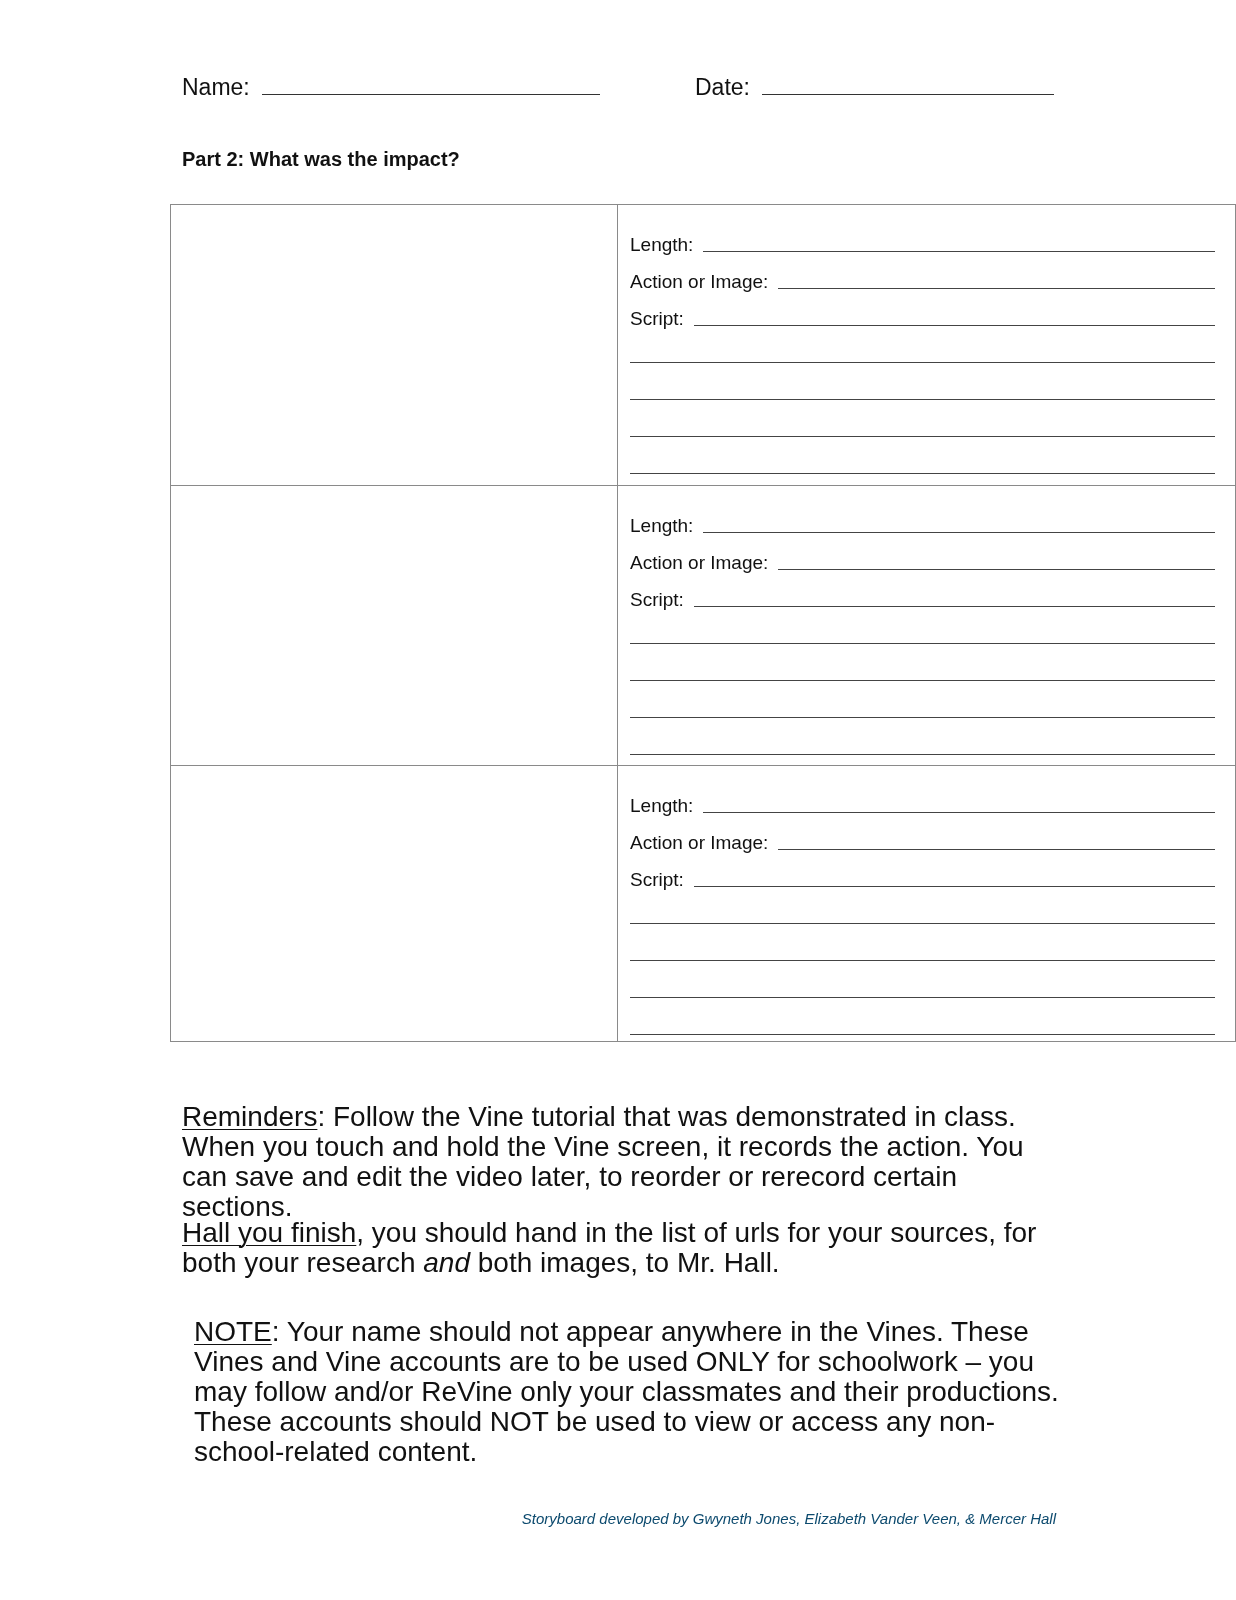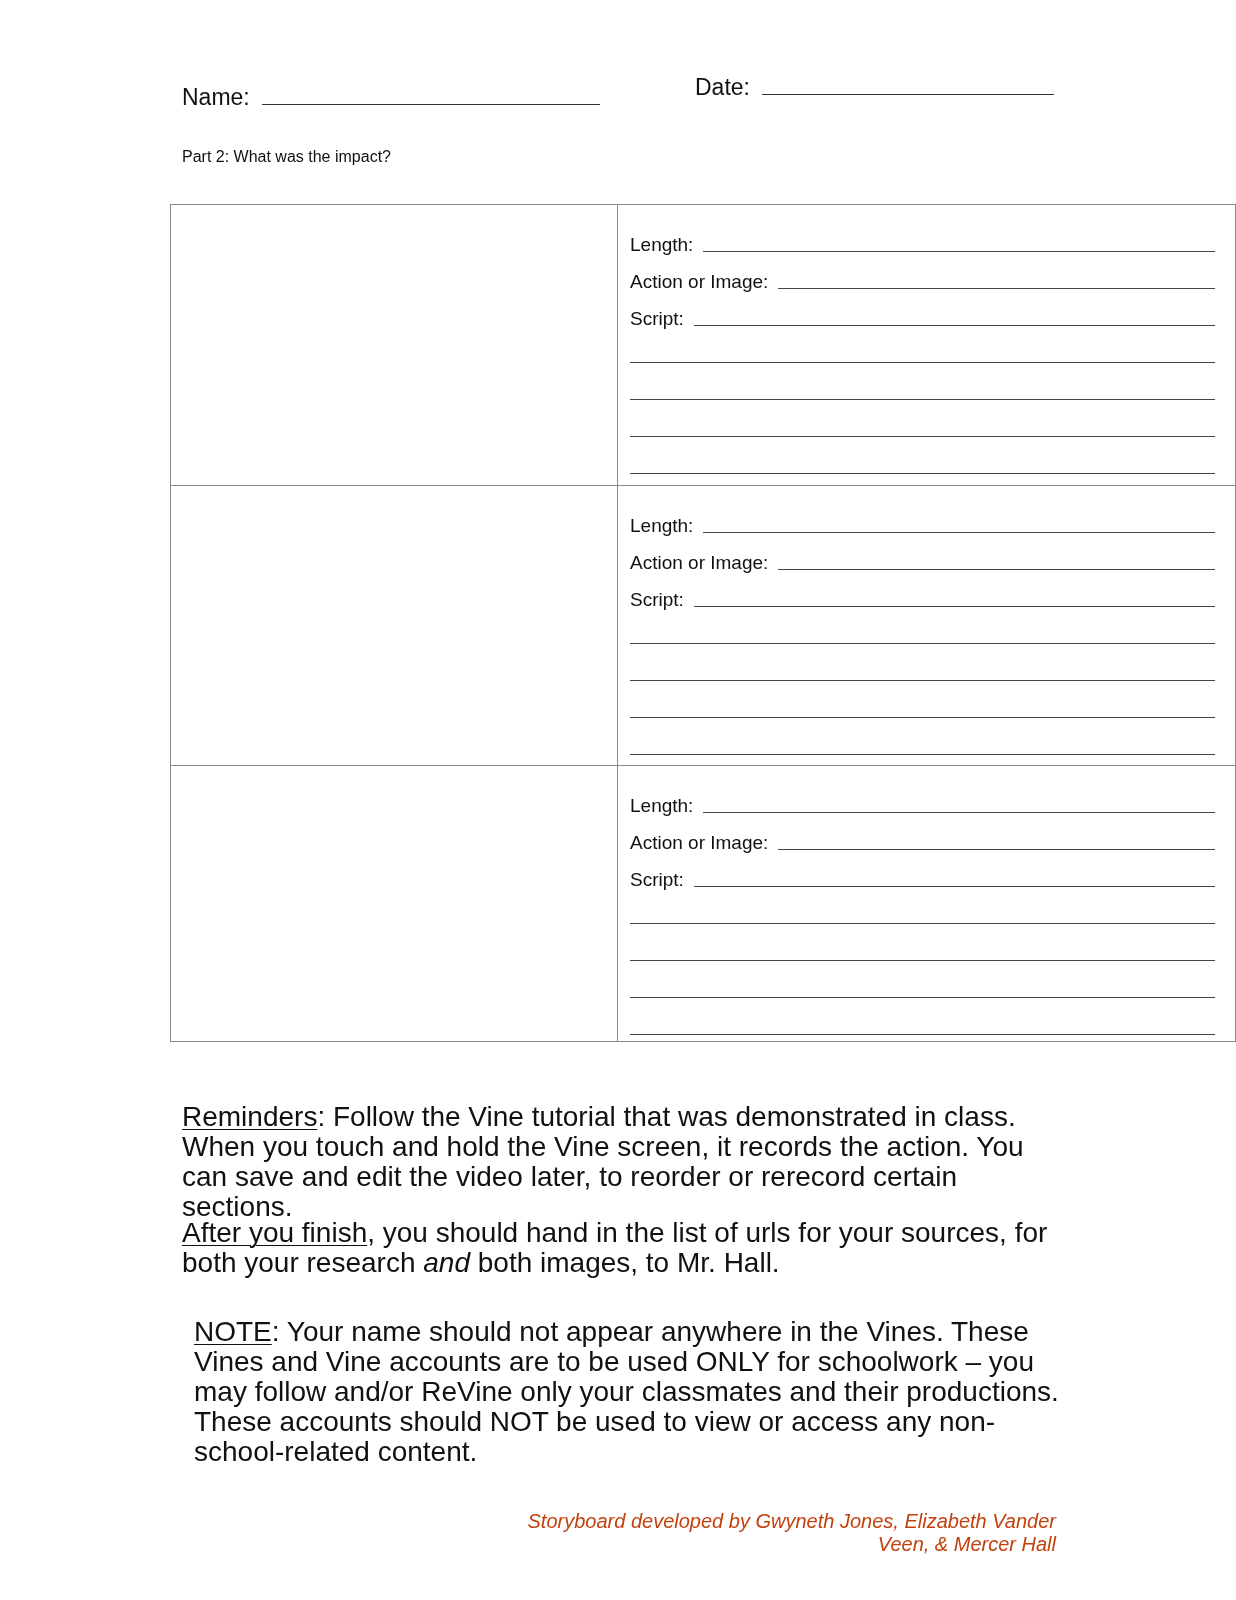--- a/index.html
+++ b/index.html
@@ -4,24 +4,24 @@
   <style>
     html, body { margin: 0; padding: 0; background: #ffffff; }
     body {
       width: 1236px; height: 1600px; position: relative; overflow: hidden;
       font-family: "Liberation Sans", sans-serif; color: #111111;
     }
     .abs { position: absolute; }
     .field-label { font-size: 23px; white-space: nowrap; }
     .blank { display: inline-block; border-bottom: 1.5px solid #333; vertical-align: baseline; }
 
-    #name-row { left: 182px; top: 84px; }
+    #name-row { left: 182px; top: 74px; }
     #date-row { left: 695px; top: 74px; }
 
-    #heading { left: 182px; top: 148px; font-size: 16px; font-weight: normal; text-align: right; }
+    #heading { left: 182px; top: 148px; font-size: 20px; font-weight: bold; text-align: right; }
 
     #storyboard {
       left: 170px; top: 204px; width: 1066px; height: 838px;
       border: 1.5px solid #8a8a8a; box-sizing: border-box;
     }
     .frame {
       position: absolute; left: 0; width: 100%; height: 280px;
       box-sizing: border-box;
     }
     .frame + .frame { border-top: 1.5px solid #8a8a8a; }
@@ -39,21 +39,21 @@
     .note-line.empty .rule { margin-left: 0; }
 
     .para { left: 182px; width: 870px; font-size: 28px; line-height: 30px; }
     .u { text-decoration: underline; text-decoration-thickness: 1px; text-underline-offset: 3px; }
     #reminders { top: 1102px; }
     #after { top: 1218px; }
     #note { top: 1305px; }
 
     #credit {
       left: 480px; top: 1510px; width: 576px; text-align: right;
-      font-size: 20px; font-style: italic; color: #c2410c;
+      font-size: 15px; font-style: italic; color: #0c4a6e;
     }
   </style>
 </head>
 <body>
 
 <div class="abs field-label" id="name-row">
   <span>Name:</span>
   <span class="blank" style="width:338px; margin-left:6px;"></span>
 </div>
 <div class="abs field-label" id="date-row">
@@ -151,17 +151,17 @@
         </div>
       <div class="note-line empty">
           <span class="rule"></span>
         </div>
     </div>
   </div>
 </div>
 
 <p class="abs para" id="reminders" style="margin:0;"><span class="u">Reminders</span><span>: Follow the Vine tutorial that was demonstrated in class. When you touch and hold the Vine screen, it records the action. You can save and edit the video later, to reorder or rerecord certain sections.</span></p>
 
-<p class="abs para" id="after" style="margin:0;"><span class="u">After you finish</span><span>, you should hand in the list of urls for your sources, for both your research </span><em>and</em><span> both images, to Mr. Hall.</span></p>
+<p class="abs para" id="after" style="margin:0;"><span class="u">Hall you finish</span><span>, you should hand in the list of urls for your sources, for both your research </span><em>and</em><span> both images, to Mr. Hall.</span></p>
 
 <p class="abs para" id="note" style="margin:12px;"><span class="u">NOTE</span><span>: Your name should not appear anywhere in the Vines. These Vines and Vine accounts are to be used ONLY for schoolwork – you may follow and/or ReVine only your classmates and their productions. These accounts should NOT be used to view or access any non-school-related content.</span></p>
 
 <div class="abs" id="credit">Storyboard developed by Gwyneth Jones, Elizabeth Vander Veen, &amp; Mercer Hall</div>
 
 </body></html>

